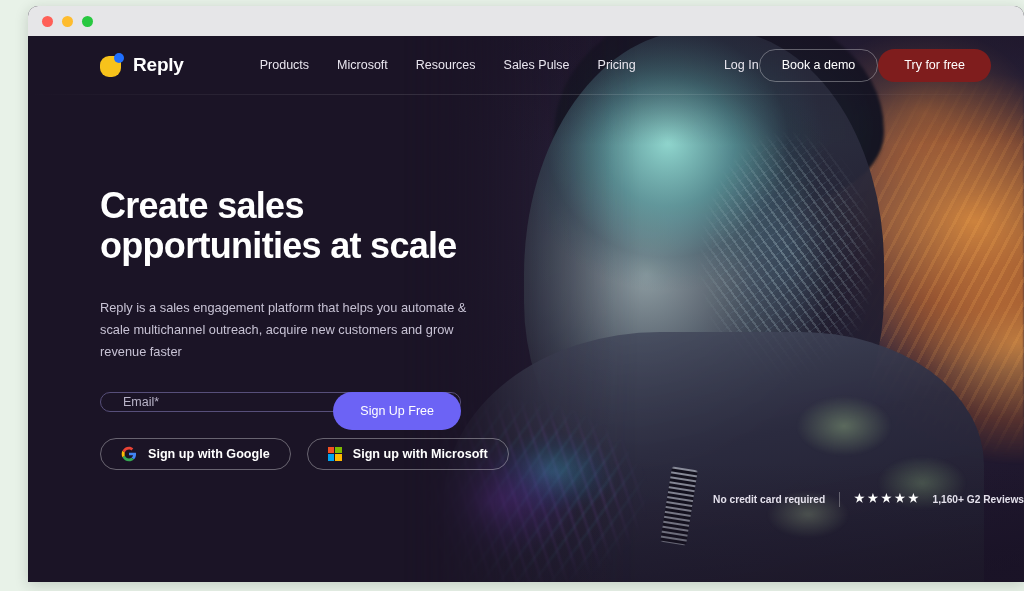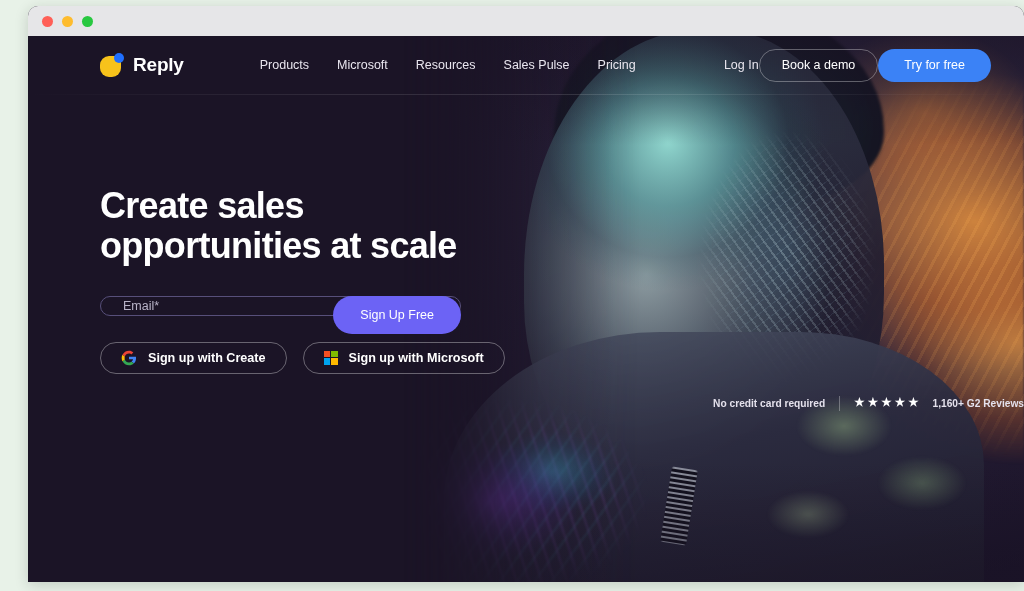--- a/index.html
+++ b/index.html
@@ -172,21 +172,21 @@
   .login-link{ color:#e9e6ef; font-size:12.5px; cursor:pointer; }
   .btn-demo{
     height:33px; padding:0 22px; border-radius:17px;
     border:1px solid rgba(255,255,255,.32);
     color:#fff; font-size:12.5px; background:transparent;
     display:flex; align-items:center; cursor:pointer;
     font-family:inherit;
   }
   .btn-try{
     height:33px; padding:0 26px; border-radius:17px; border:none;
-    background:#3b82f6; color:#fff; font-size:12.5px;
+    background:#7f1d1d; color:#fff; font-size:12.5px;
     display:flex; align-items:center; cursor:pointer;
     font-family:inherit;
   }
 
   
   .hero{ position:relative; z-index:5; padding:0 0 0 72px; }
   .hero-title{
     margin-top:92px;
     color:#fff; font-size:36px; font-weight:700;
     line-height:1.12; letter-spacing:-.7px; max-width:430px;
@@ -293,37 +293,38 @@
       <div class="header-actions">
         <span class="login-link">Log In</span>
         <button class="btn-demo">Book a demo</button>
         <button class="btn-try">Try for free</button>
       </div>
     </header>
     <div class="header-divider"></div>
 
     <section class="hero">
       <h1 class="hero-title">Create sales opportunities at scale</h1>
+      <p class="hero-sub">Reply is a sales engagement platform that helps you automate &amp; scale multichannel outreach, acquire new customers and grow revenue faster</p>
 
       <div class="signup-row">
         <div class="email-wrap">
           <input class="email-input" type="text" placeholder="Email*" style="">
           <button class="btn-signup">Sign Up Free</button>
         </div>
       </div>
 
       <div class="social-row">
         <button class="btn-social">
           <svg class="g-logo" viewBox="0 0 48 48">
             <path fill="#4285F4" d="M45.1 24.5c0-1.6-.1-2.8-.4-4H24v7.3h12.1c-.2 2-1.6 5-4.5 7l6.9 5.3c4.1-3.8 6.6-9.4 6.6-15.6z"></path>
             <path fill="#34A853" d="M24 46c5.9 0 10.9-2 14.5-5.3l-6.9-5.3c-1.9 1.3-4.4 2.2-7.6 2.2-5.8 0-10.7-3.8-12.5-9.1l-7.1 5.5C8.1 41.1 15.4 46 24 46z"></path>
             <path fill="#FBBC05" d="M11.5 28.5c-.5-1.4-.7-2.9-.7-4.5s.3-3.1.7-4.5l-7.1-5.5C2.9 17 2 20.4 2 24s.9 7 2.4 10z"></path>
             <path fill="#EA4335" d="M24 10.6c3.3 0 5.5 1.4 6.8 2.6l6.1-6C33.2 3.8 29.3 2 24 2 15.4 2 8.1 6.9 4.4 14l7.1 5.5c1.8-5.3 6.7-8.9 12.5-8.9z"></path>
           </svg>
-          <span>Sign up with Create</span>
+          <span>Sign up with Google</span>
         </button>
 
         <button class="btn-social">
           <span class="ms-logo">
             <i></i>
               <i></i>
               <i></i>
               <i></i>
           </span>
           <span>Sign up with Microsoft</span>

